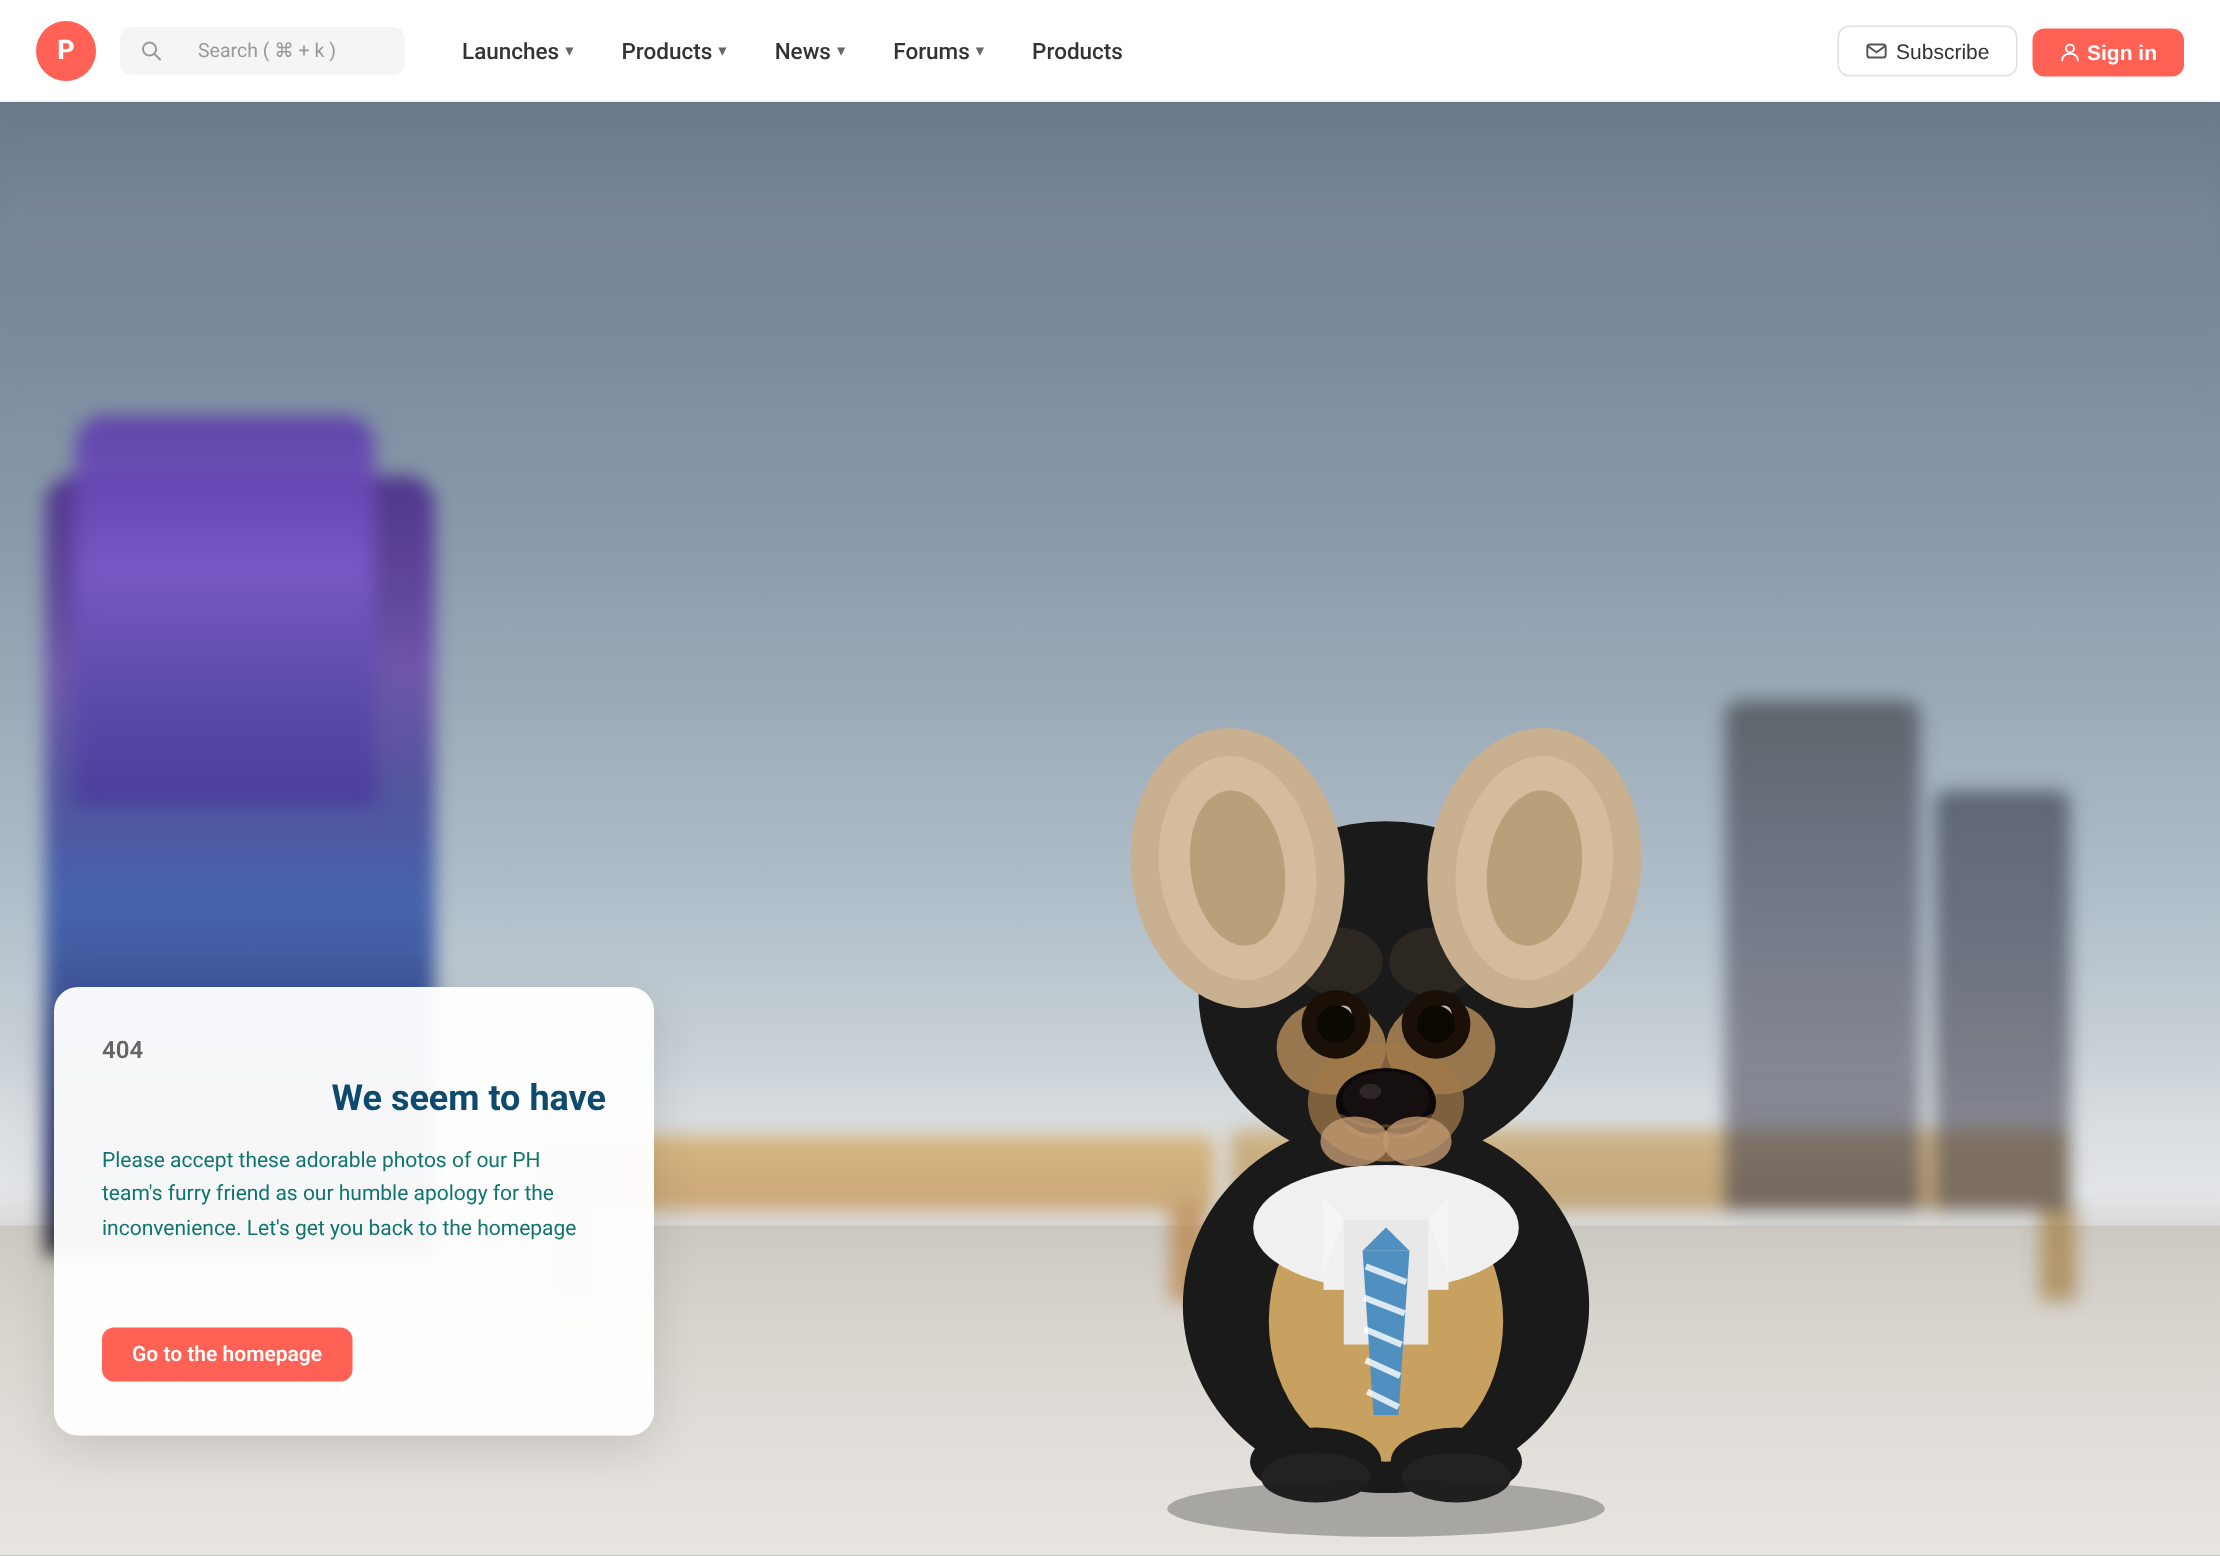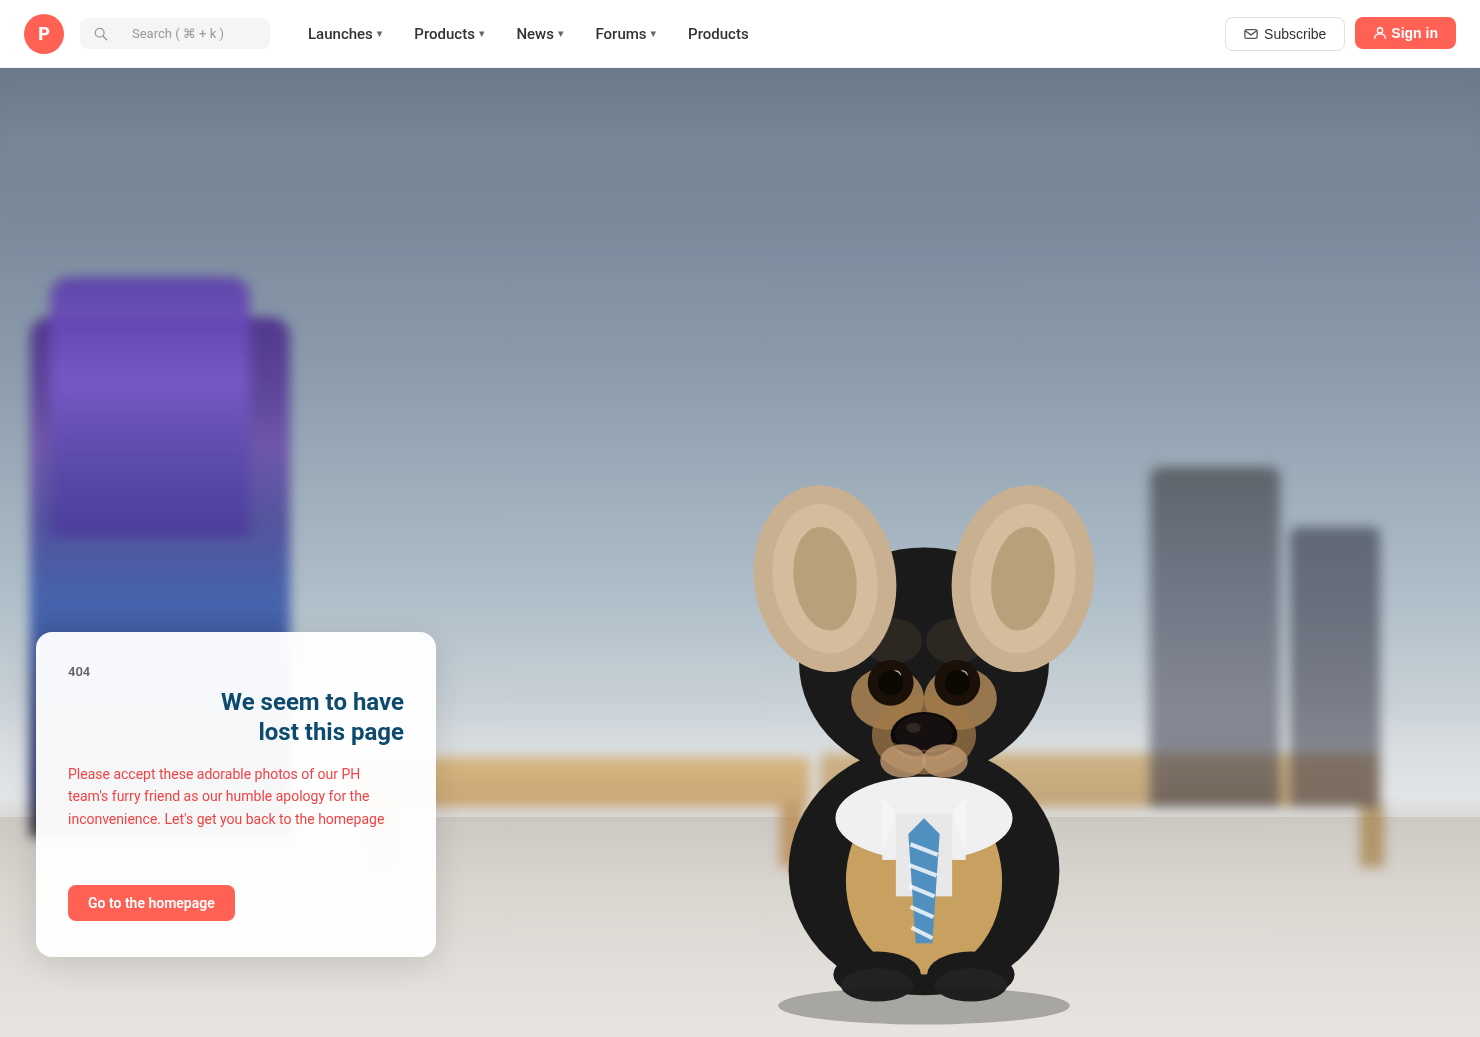--- a/index.html
+++ b/index.html
@@ -55,21 +55,21 @@
       font-size: 15px;
       font-weight: 500;
       color: #333;
       cursor: pointer;
       border-radius: 8px;
       white-space: nowrap;
       text-decoration: none;
     }
     .nav-link .chevron { font-size: 11px; color: #666; }
     .nav-actions {
-      display: flex; align-items: flex-start; gap: 10px;
+      display: flex; align-items: flex-end; gap: 10px;
     }
     .btn-subscribe {
       display: flex; align-items: center; gap: 6px;
       padding: 8px 18px;
       border: 1.5px solid #e0e0e0;
       border-radius: 8px;
       background: white;
       font-size: 14px;
       font-weight: 500;
       color: #333;
@@ -131,36 +131,36 @@
       bottom: 80px;
       left: 36px;
       width: 400px;
       background: rgba(255,255,255,0.96);
       border-radius: 16px;
       padding: 32px 32px 36px;
       box-shadow: 0 8px 32px rgba(0,0,0,0.12);
       z-index: 5;
     }
     .error-code {
-      font-size: 13px;
+      font-size: 16px;
       font-weight: 600;
       color: #666;
       margin-bottom: 8px;
     }
     .error-title {
       font-size: 24px;
       font-weight: 700;
       color: #0c4a6e;
       line-height: 1.25;
       margin-bottom: 16px;
       text-align: right;
     }
     .error-desc {
       font-size: 14px;
-      color: #ef4444;
+      color: #0f766e;
       line-height: 1.6;
       margin-bottom: 24px;
     }
     .btn-homepage {
       display: inline-flex;
       align-items: center;
       padding: 10px 20px;
       background: #ff6154;
       color: white;
       border: none;
@@ -335,19 +335,18 @@
       </svg>
     </div>
 
   </div>
 </div>
 
 <div class="error-card">
   <div class="error-code">404</div>
   <h1 class="error-title">
     <span>We seem to have</span><br>
-    <span>lost this page</span>
   </h1>
   <p class="error-desc">Please accept these adorable photos of our PH team's furry friend as our humble apology for the inconvenience. Let's get you back to the homepage</p>
   <a class="btn-homepage" href="#">
     <span>Go to the homepage</span>
   </a>
 </div>
 
 </body></html>

